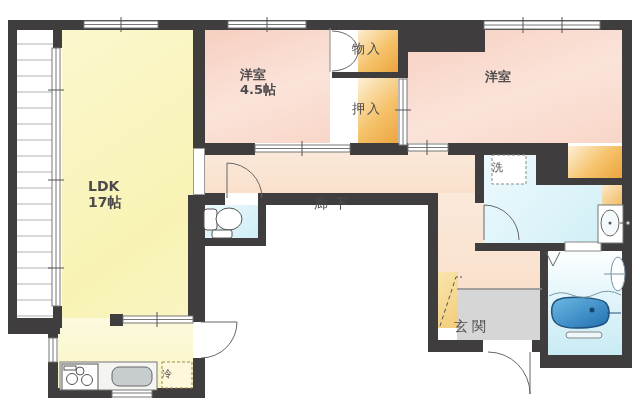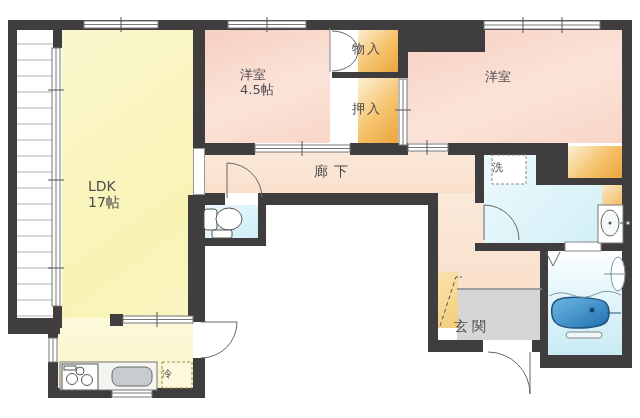--- a/index.html
+++ b/index.html
@@ -16,24 +16,24 @@
   .f-closet{background:linear-gradient(135deg,#fdf0d6 0%,#f5c26a 55%,#eca43d 100%);}
   .f-hall{background:linear-gradient(180deg,#fbe9da 0%,#f9e0cc 100%);}
   .f-water{background:linear-gradient(135deg,#eefafd 0%,#cfeef6 100%);}
   .f-bath{background:linear-gradient(180deg,#fdffff 0%,#e2f5fa 45%,#c9ebf4 100%);}
   .f-genkan{background:#d6d6d7;}
   .f-shoe{background:linear-gradient(135deg,#fae4ad 0%,#f2cd79 100%);}
   .f-tan{background:linear-gradient(135deg,#fbe8c9,#f0bc64);}
   svg{position:absolute;left:0;top:0;}
   
   .lbl{position:absolute;color:#4d4b4c;line-height:1.15;}
-  .lbl-room{font-size:13px;}
+  .lbl-room{font-size:13px;font-weight:bold;}
   .lbl-sm{font-size:11px;}
   .ls2{letter-spacing:2px;}
-  .ls6{letter-spacing:6px;}
+  .ls6{letter-spacing:6px;margin-top:32px;}
   .ls4{letter-spacing:4px;}
 </style>
 </head>
 <body>
 
 <div id="plan">
 
   <div class="fl f-balcony" style="left:17px;top:30px;width:36px;height:288px;"></div>
   <div class="fl f-ldk" style="left:62px;top:30px;width:131px;height:288px;"></div>
   <div class="fl f-kitchen" style="left:58px;top:318px;width:135px;height:70px;"></div>

